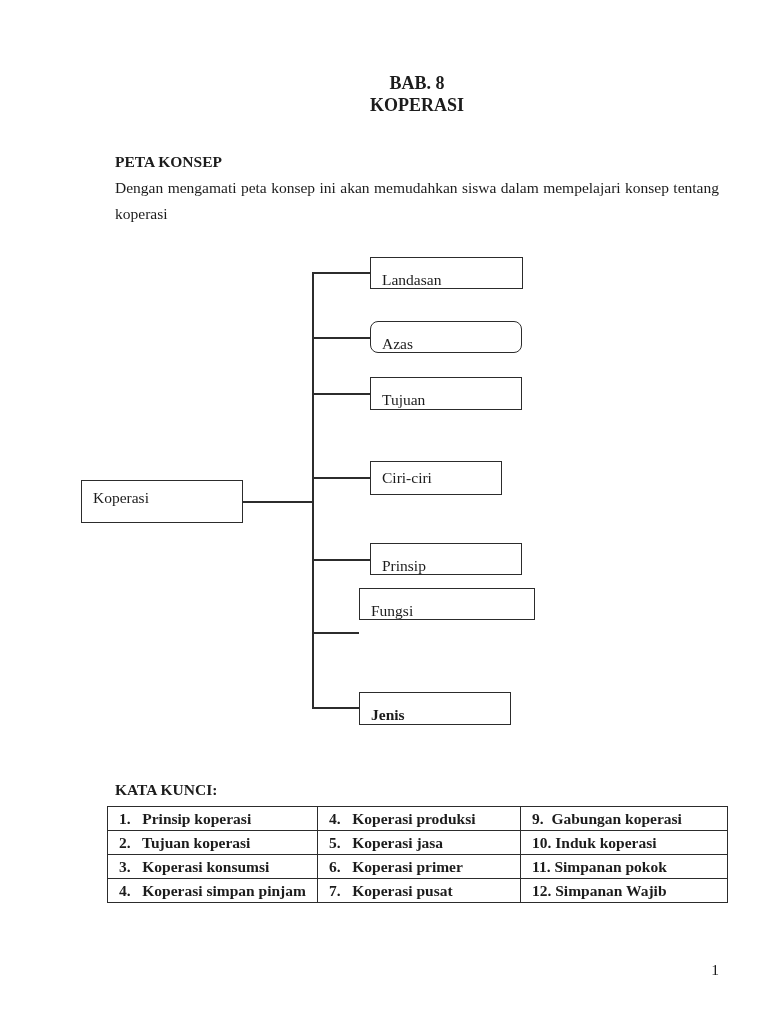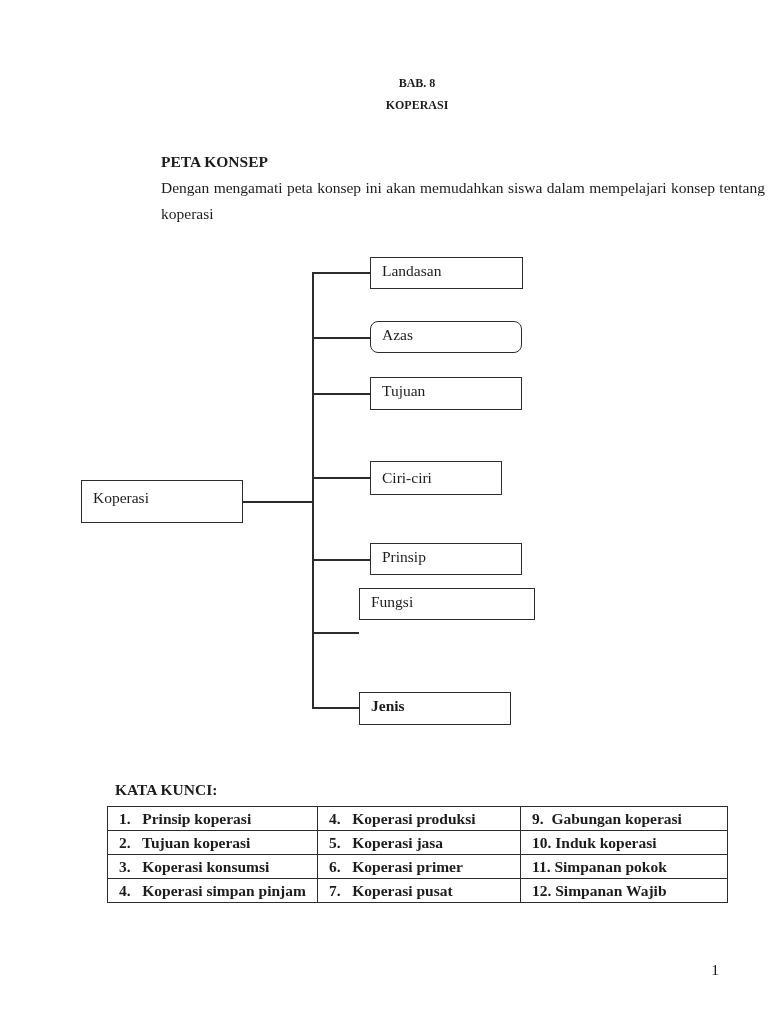--- a/index.html
+++ b/index.html
@@ -12,45 +12,44 @@
     color: #1c1c1c;
     overflow: hidden;
   }
 
   
   .doc-title {
     position: absolute;
     left: 115px; top: 72px; width: 604px;
     text-align: center;
     font-weight: bold;
-    font-size: 12px;
+    font-size: 18px;
     line-height: 22px;
   }
 
   
   .intro {
     position: absolute;
     left: 115px; top: 149px; width: 604px;
     font-size: 15.5px;
     line-height: 26px;
-    margin-left: 46px;
   }
   .intro .section-heading { font-weight: bold; }
   .justify-line { text-align: justify; text-align-last: justify; }
 
   
   .diagram { position: absolute; left: 0; top: 0; width: 768px; height: 768px; }
   .dbox {
     position: absolute;
     box-sizing: border-box;
     border: 1.5px solid #2c2c2c;
     background: #ffffff;
     font-size: 15.5px;
     line-height: 19px;
-    padding: 3px 0 0 11px;
+    padding: 12px 0 0 11px;
     white-space: nowrap;
   }
   .root-box { left: 81px; top: 480px; width: 162px; height: 43px; padding-top: 7px; }
   .b0 { left: 370px; top: 257px; width: 153px; height: 32px; }
   .b1 { left: 370px; top: 321px; width: 152px; height: 32px; border-radius: 8px; }
   .b2 { left: 370px; top: 377px; width: 152px; height: 33px; }
   .b3 { left: 370px; top: 461px; width: 132px; height: 34px; padding-top: 6px; }
   .b4 { left: 370px; top: 543px; width: 152px; height: 32px; }
   .b5 { left: 359px; top: 588px; width: 176px; height: 32px; }
   .b6 { left: 359px; top: 692px; width: 152px; height: 33px; font-weight: bold; }

